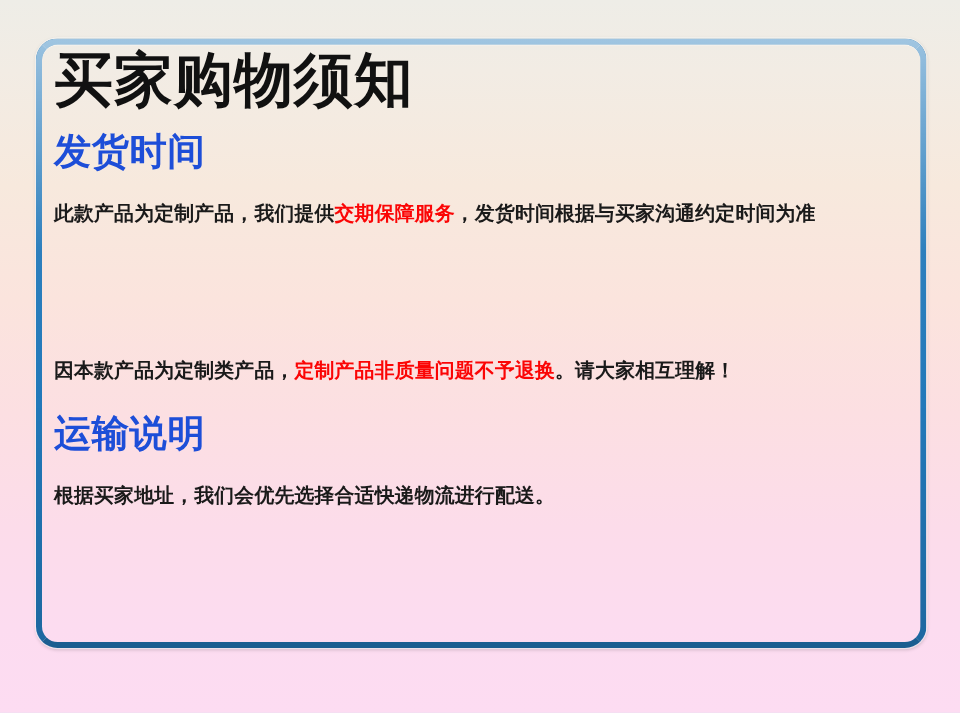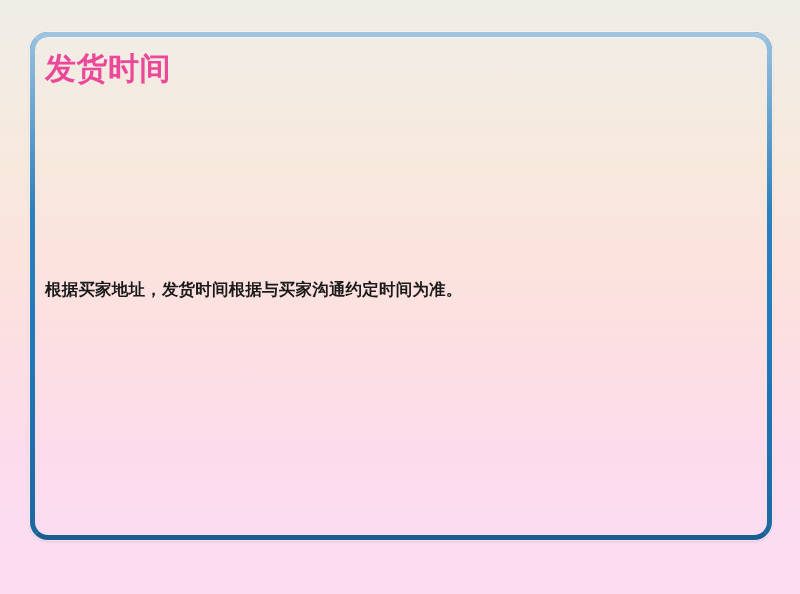--- a/index.html
+++ b/index.html
@@ -77,21 +77,21 @@
     line-height:1.0;
     color:#111111;
     letter-spacing:1px;
     margin-top:10px;
   }
 
   .section-title {
     font-size:31px;
     font-weight:bold;
     line-height:1.0;
-    color:#ec4899;
+    color:#1d4ed8;
     letter-spacing:0.5px;
   }
 
   .body-line {
     font-size:16.5px;
     font-weight:bold;
     line-height:1.0;
     color:#1a1a1a;
     white-space:nowrap;
     letter-spacing:0.2px;
@@ -104,32 +104,36 @@
   .sp-h-to-body    { height:27px; }
   .sp-body-to-h    { height:30px; }
 </style>
 </head>
 <body>
 
 <div id="notice-card"></div>
 
 <div id="content">
 
+  <div class="main-title">买家购物须知</div>
 
   <div class="sp-title-to-h"></div>
 
   <div class="section-title">发货时间</div>
   <div class="sp-h-to-body"></div>
+  <div class="body-line"><span>此款产品为定制产品，我们提供</span><span class="hl">交期保障服务</span><span>，发货时间根据与买家沟通约定时间为准</span></div>
 
   <div class="sp-body-to-h"></div>
 
   <div class="sp-h-to-body"></div>
 
   <div class="sp-body-to-h"></div>
 
   <div class="sp-h-to-body"></div>
+  <div class="body-line"><span>因本款产品为定制类产品，</span><span class="hl">定制产品非质量问题不予退换</span><span>。请大家相互理解！</span></div>
 
   <div class="sp-body-to-h"></div>
 
+  <div class="section-title">运输说明</div>
   <div class="sp-h-to-body"></div>
-  <div class="body-line"><span>根据买家地址，发货时间根据与买家沟通约定时间为准。</span></div>
+  <div class="body-line"><span>根据买家地址，我们会优先选择合适快递物流进行配送。</span></div>
 
 </div>
 
 </body></html>

